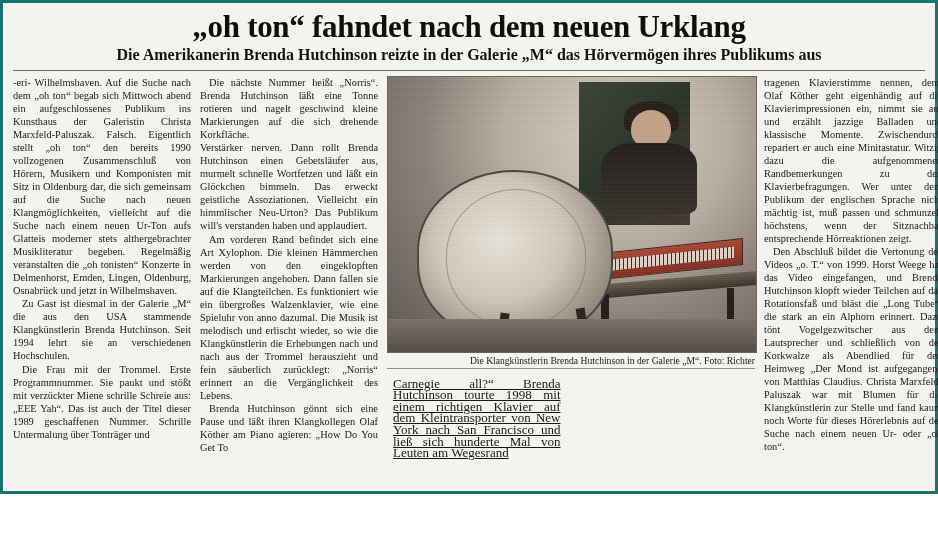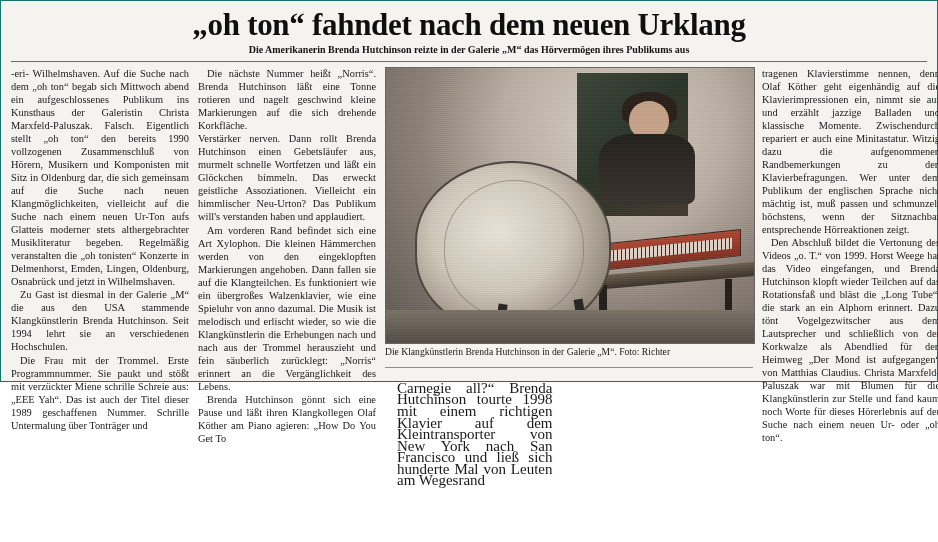--- a/index.html
+++ b/index.html
@@ -10,42 +10,42 @@
   body {
     width: 938px;
     height: 542px;
     overflow: hidden;
     font-family: "Liberation Serif", serif;
     color: #1a1a1a;
   }
   .page {
     position: relative;
     width: 938px;
-    height: 382px;
+    height: 494px;
     background: #f3f1ec;
     box-sizing: border-box;
-    border: 1px solid #0f766e;
+    border: 3px solid #0f766e;
     padding: 6px 10px 4px 10px;
     filter: grayscale(0.15) contrast(1.02);
   }
   .headline {
     text-align: center;
     font-family: "Liberation Serif", serif;
     font-weight: bold;
     font-size: 31px;
     letter-spacing: -0.3px;
     line-height: 1.04;
     margin: 2px 0 3px 0;
     color: #111;
   }
   .subhead {
     text-align: center;
     font-family: "Liberation Serif", serif;
     font-weight: bold;
-    font-size: 10px;
+    font-size: 16px;
     line-height: 1.15;
     margin: 0 0 5px 0;
     color: #151515;
   }
   .rule {
     border-top: 1px solid #6d6d68;
     margin: 2px 0 5px 0;
     height: 0;
   }
   .columns {
@@ -225,34 +225,36 @@
     background:
       repeating-linear-gradient(0deg, rgba(255,255,255,0.035) 0 1px, rgba(0,0,0,0.035) 1px 2px);
     pointer-events: none;
   }
   .caption {
     font-size: 9.6px;
     line-height: 11px;
     margin: 2px 0 3px 0;
     color: #1b1b1b;
     border-bottom: 1px solid #8d8d88;
-    padding-bottom: 10px;
+    padding-bottom: 2px;
+    text-align: right;
   }
   .two-sub {
     display: flex;
     gap: 9px;
   }
   .two-sub .sub {
     flex: 1 1 0;
   }
   .two-sub .sub p {
-    font-size: 15px;
+    font-size: 13px;
     line-height: 11.6px;
     text-align: justify;
-    margin: 12px;
+    margin: 6px;
+    text-decoration: underline;
   }
 </style>
 </head>
 <body>
 
 <div class="page">
 
   <h1 class="headline">„oh ton“ fahndet nach dem neuen Urklang</h1>
   <h2 class="subhead">Die Amerikanerin Brenda Hutchinson reizte in der Galerie „M“ das Hörvermögen ihres Publikums aus</h2>
   <div class="rule"></div>

